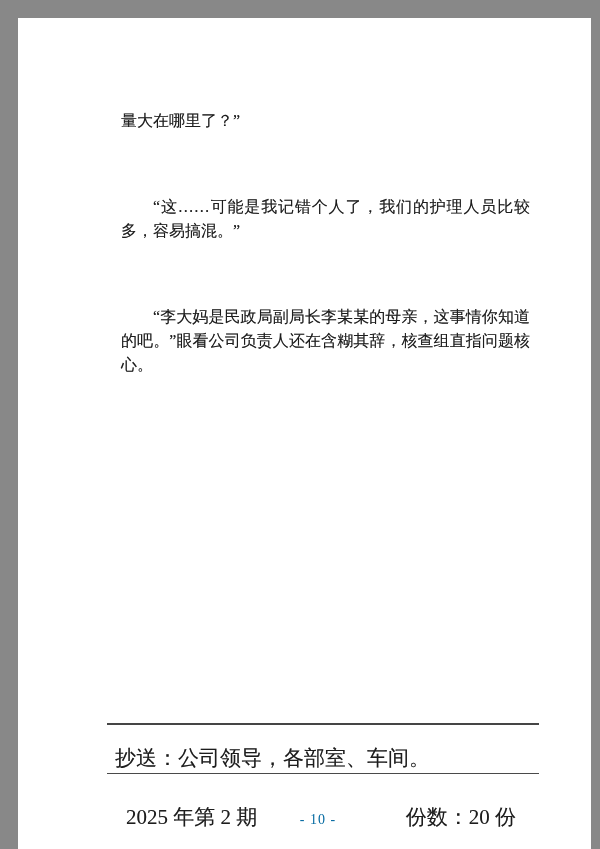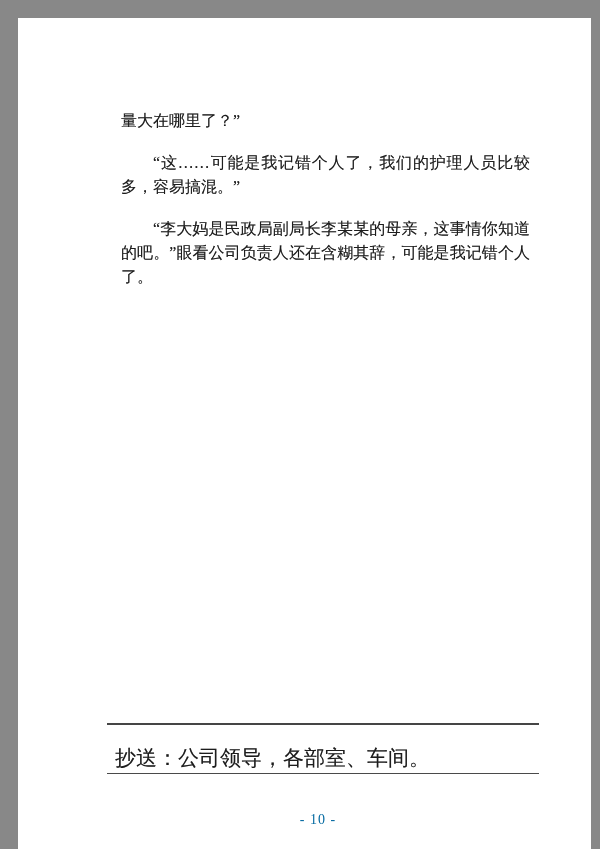--- a/index.html
+++ b/index.html
@@ -20,21 +20,21 @@
     top: 73px;
     width: 445px;
     font-size: 16px;
     line-height: 24px;
     text-align: justify;
     text-justify: inter-character;
     color: #1d1d1d;
     text-shadow: 0 0 0.5px rgba(20,20,20,0.45);
   }
   .body-text p { margin: 0; }
-  .body-text p.indented { text-indent: 2em; }
+  .body-text p.indented { text-indent: 2em; margin-top: 44px; }
   .colophon {
     position: absolute;
     left: 80px;
     top: 696px;
     width: 450px;
     font-size: 21px;
     color: #1d1d1d;
     text-shadow: 0 0 0.5px rgba(20,20,20,0.4);
   }
   .rule-top { border-top: 2px solid #454545; }
@@ -61,24 +61,28 @@
   }
 </style>
 </head>
 <body>
 
 <div class="page">
 
   <div class="body-text">
     <p>量大在哪里了？”</p>
     <p class="indented">“这……可能是我记错个人了，我们的护理人员比较多，容易搞混。”</p>
-    <p class="indented">“李大妈是民政局副局长李某某的母亲，这事情你知道的吧。”眼看公司负责人还在含糊其辞，可能是我记错个人了。</p>
+    <p class="indented">“李大妈是民政局副局长李某某的母亲，这事情你知道的吧。”眼看公司负责人还在含糊其辞，核查组直指问题核心。</p>
   </div>
 
   <div class="colophon">
     <div class="rule-top"></div>
     <div class="cc-row">抄送：公司领导，各部室、车间。</div>
     <div class="rule-mid"></div>
+    <div class="issue-row">
+      <span>2025 年第 2 期</span>
+      <span>份数：20 份</span>
+    </div>
   </div>
 
   <div class="page-number">- 10 -</div>
 
 </div>
 
 </body></html>

